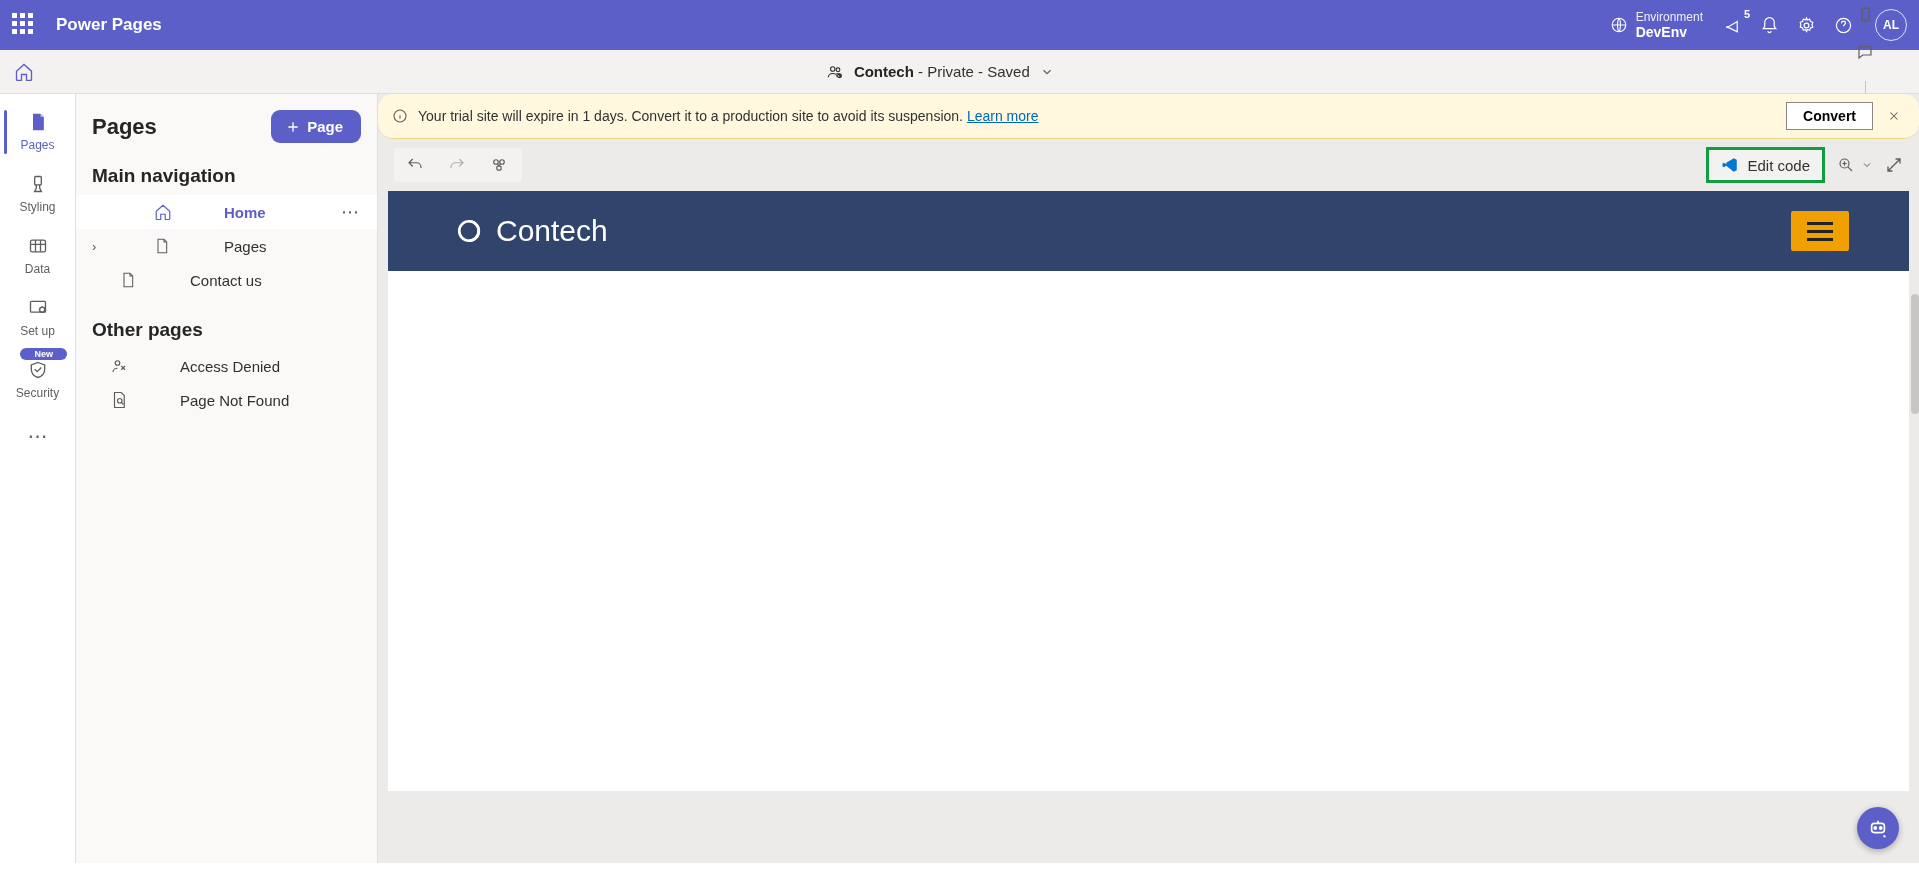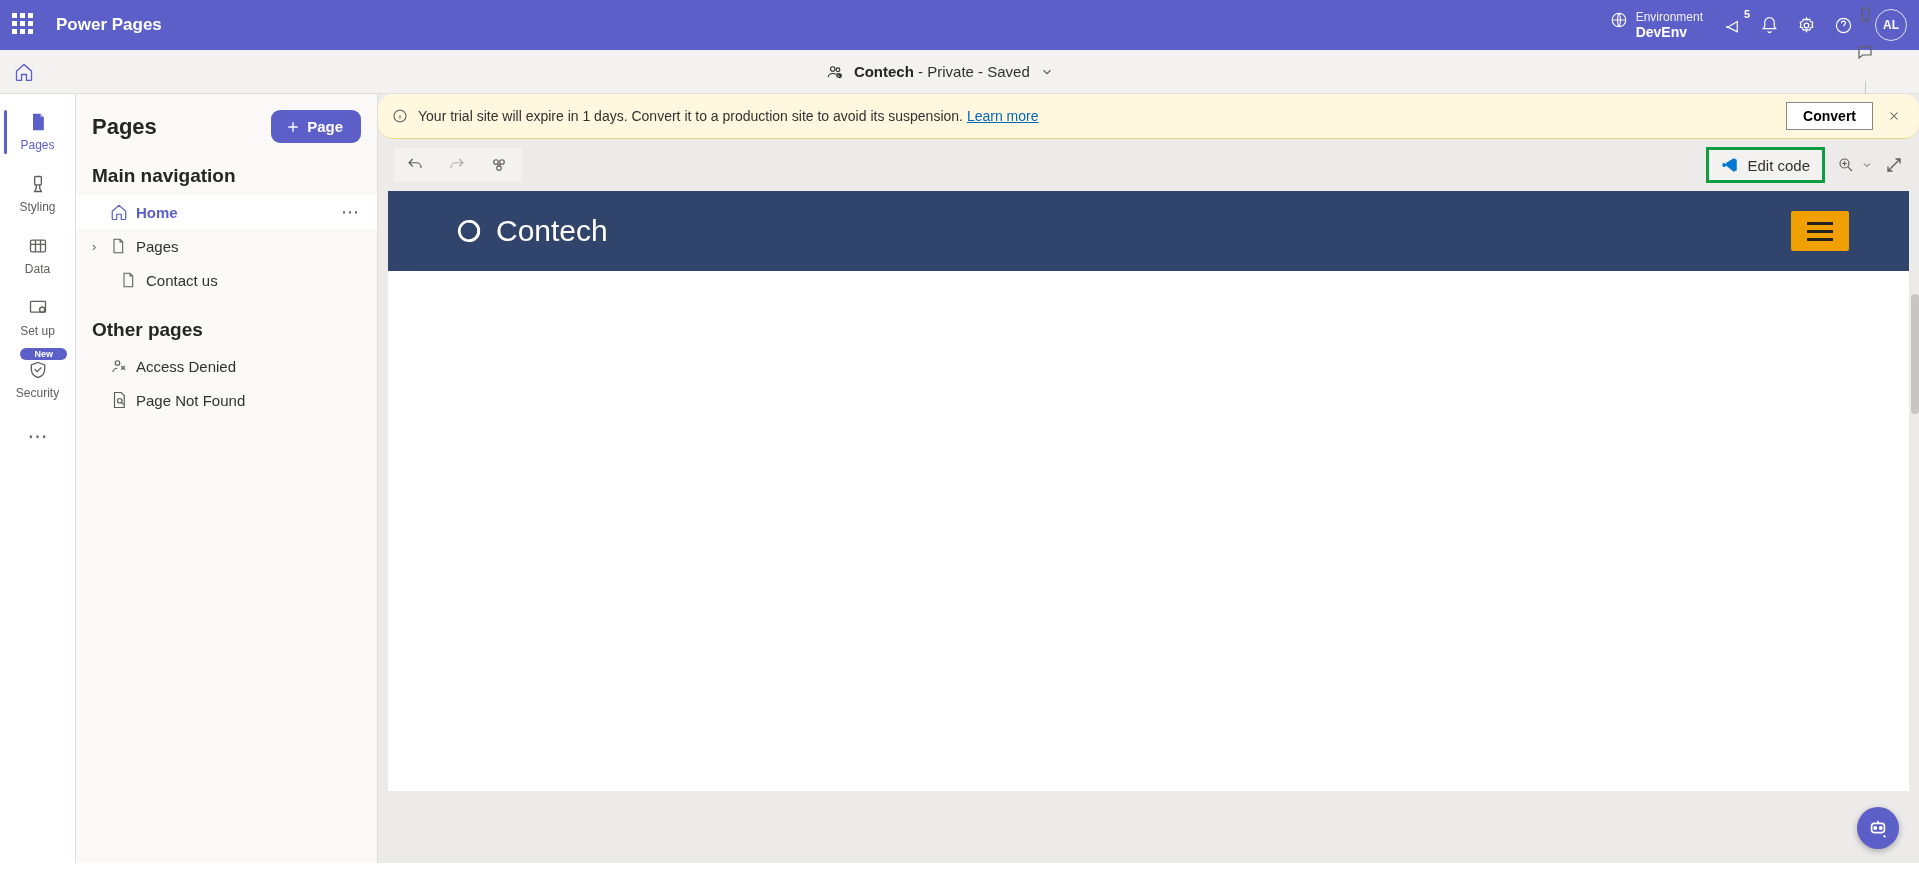--- a/index.html
+++ b/index.html
@@ -4,21 +4,21 @@
 <style>
 * { box-sizing: border-box; margin: 0; padding: 0; font-family: 'Segoe UI', Tahoma, sans-serif; }
 html, body { height: 100%; background: #fff; overflow: hidden; }
 
 
 .topbar { height: 50px; background: #5b5fc7; display: flex; align-items: center; color: #fff; padding: 0 12px; }
 .waffle { width: 24px; height: 24px; margin-right: 20px; display: grid; grid-template-columns: repeat(3,5px); grid-template-rows: repeat(3,5px); gap: 3px; cursor: pointer; }
 .waffle span { background: #fff; width: 5px; height: 5px; }
 .topbar .brand { font-size: 17px; font-weight: 600; flex: 0 0 auto; }
 .topbar .spacer { flex: 1; }
-.env { display: flex; align-items: flex-start; margin-right: 10px; gap: 8px; }
+.env { display: flex; align-items: center; margin-right: 10px; gap: 8px; }
 .env svg { flex-shrink: 0; }
 .env-text .lab { font-size: 12px; opacity: .9; line-height: 13px; }
 .env-text .val { font-size: 14px; font-weight: 600; line-height: 16px; }
 .top-icons { display: flex; align-items: center; gap: 18px; margin-left: 10px; }
 .top-icon { position: relative; cursor: pointer; }
 .top-icon .badge { position: absolute; top: -8px; right: -8px; font-size: 11px; font-weight: 600; }
 .avatar { width: 32px; height: 32px; border-radius: 50%; border: 1.5px solid rgba(255,255,255,.8); display: flex; align-items: center; justify-content: center; font-size: 12px; font-weight: 600; color: #fff; margin-left: 4px; }
 
 
 .secbar { height: 44px; background: #f3f2f1; display: flex; align-items: center; padding: 0 14px; border-bottom: 1px solid #e1dfdd; }
@@ -44,21 +44,21 @@
 .rail .new-badge { position: absolute; top: 0; right: 8px; background: #5b5fc7; color: #fff; font-size: 9px; font-weight: 700; padding: 1px 14px; border-radius: 8px; }
 .rail .more { color: #605e5c; font-size: 20px; padding: 14px 0; cursor: pointer; }
 
 
 .panel { width: 302px; background: #faf9f8; border-right: 1px solid #e1dfdd; display: flex; flex-direction: column; }
 .panel .head { display: flex; align-items: center; justify-content: space-between; padding: 16px 16px 14px; }
 .panel .head h1 { font-size: 22px; font-weight: 700; color: #252525; }
 .btn-page { background:#5b5fc7; color:#fff; border:none; padding: 8px 18px 8px 14px; font-size:15px; font-weight:600; display:flex; align-items:center; gap:6px; cursor:pointer; border-radius:9px; }
 .panel .section { padding: 8px 16px 4px; font-size: 19px; font-weight: 700; color: #252525; }
 .tree { padding: 4px 0; }
-.tree .row { display:flex; align-items:center; padding: 8px 14px 8px 16px; font-size:15px; color:#323130; cursor:pointer; position:relative; }
+.tree .row { display:flex; align-items:center; padding: 8px 14px 8px 16px; font-size:15px; color:#323130; cursor:pointer; position:relative;gap:44px; }
 .tree .row.active { background:#fff; }
 .tree .row.active::after { content:'⋯'; position:absolute; right:16px; color:#605e5c; font-size:18px; letter-spacing:2px; }
 .tree .row .chev { width: 18px; flex-shrink:0; color:#605e5c; font-size:13px; }
 .tree .row .ico { width: 24px; flex-shrink:0; display:flex; align-items:center; }
 .tree .row .txt { margin-left: 2px; }
 .tree .row.active .txt { color:#5b5fc7; font-weight:600; }
 .tree .row.child { padding-left: 44px; }
 .tree .row.other { padding-left: 34px; }
 
 

